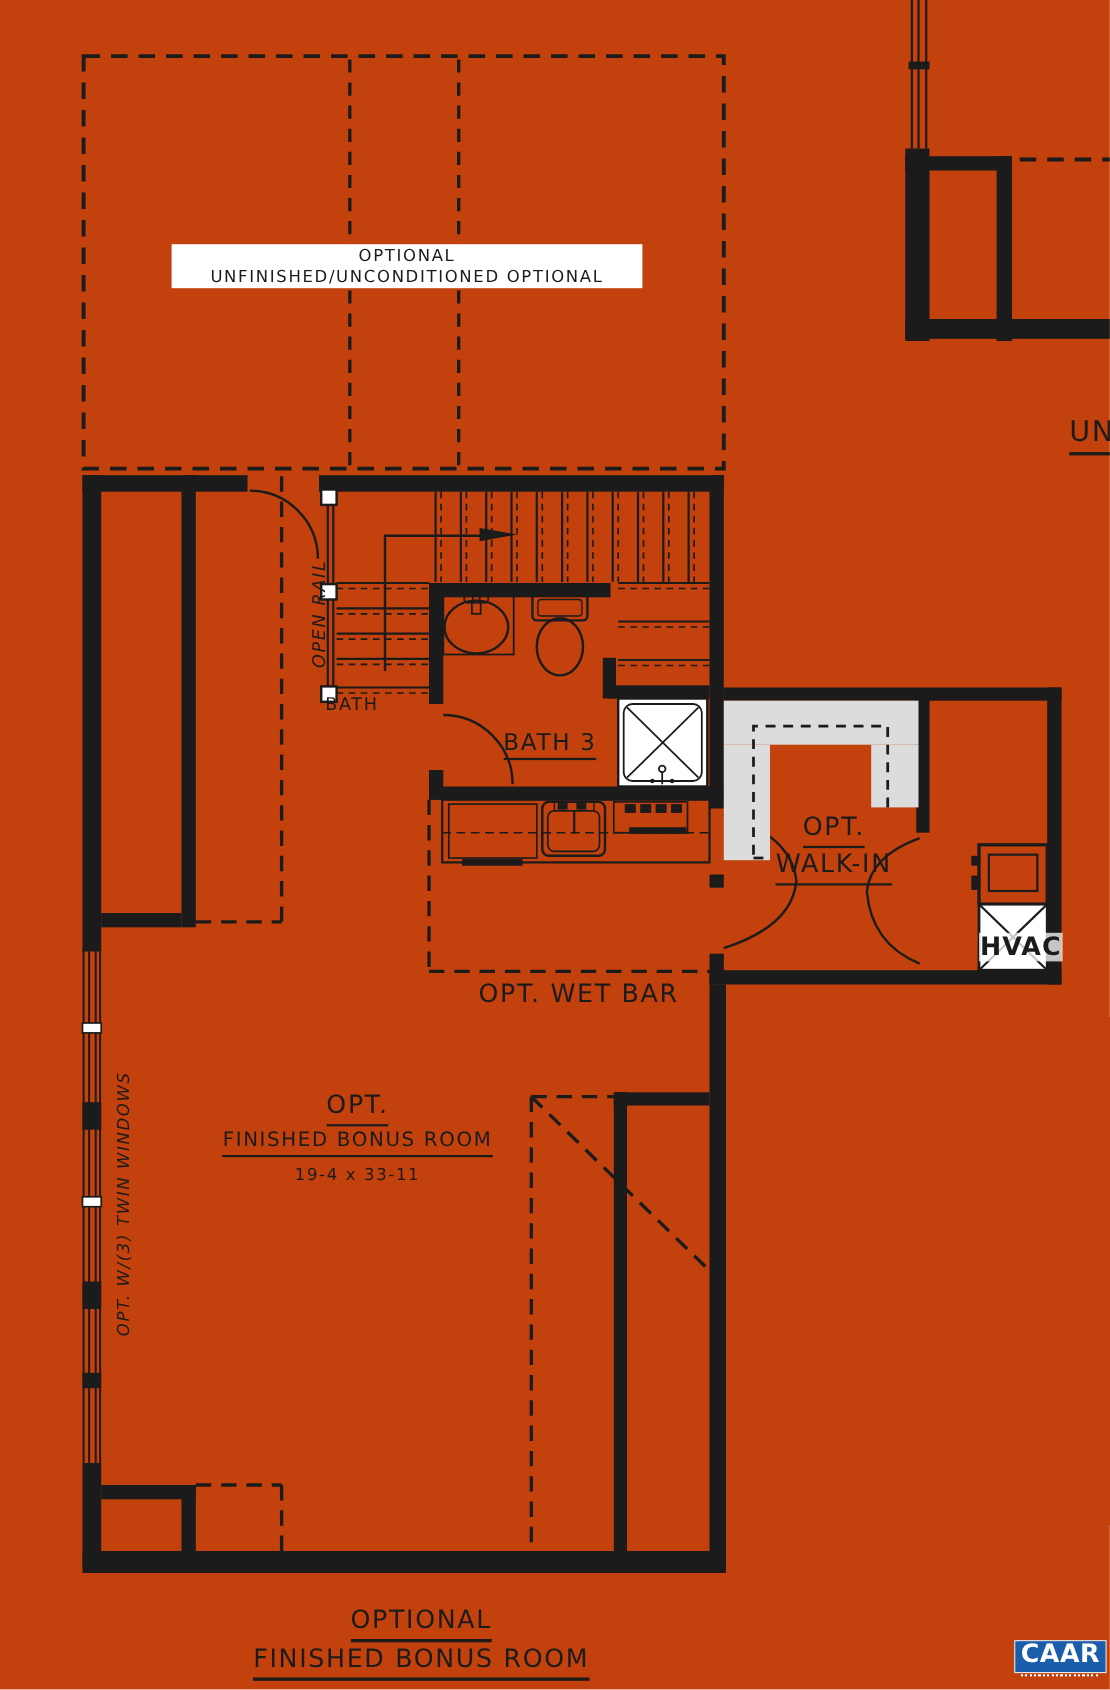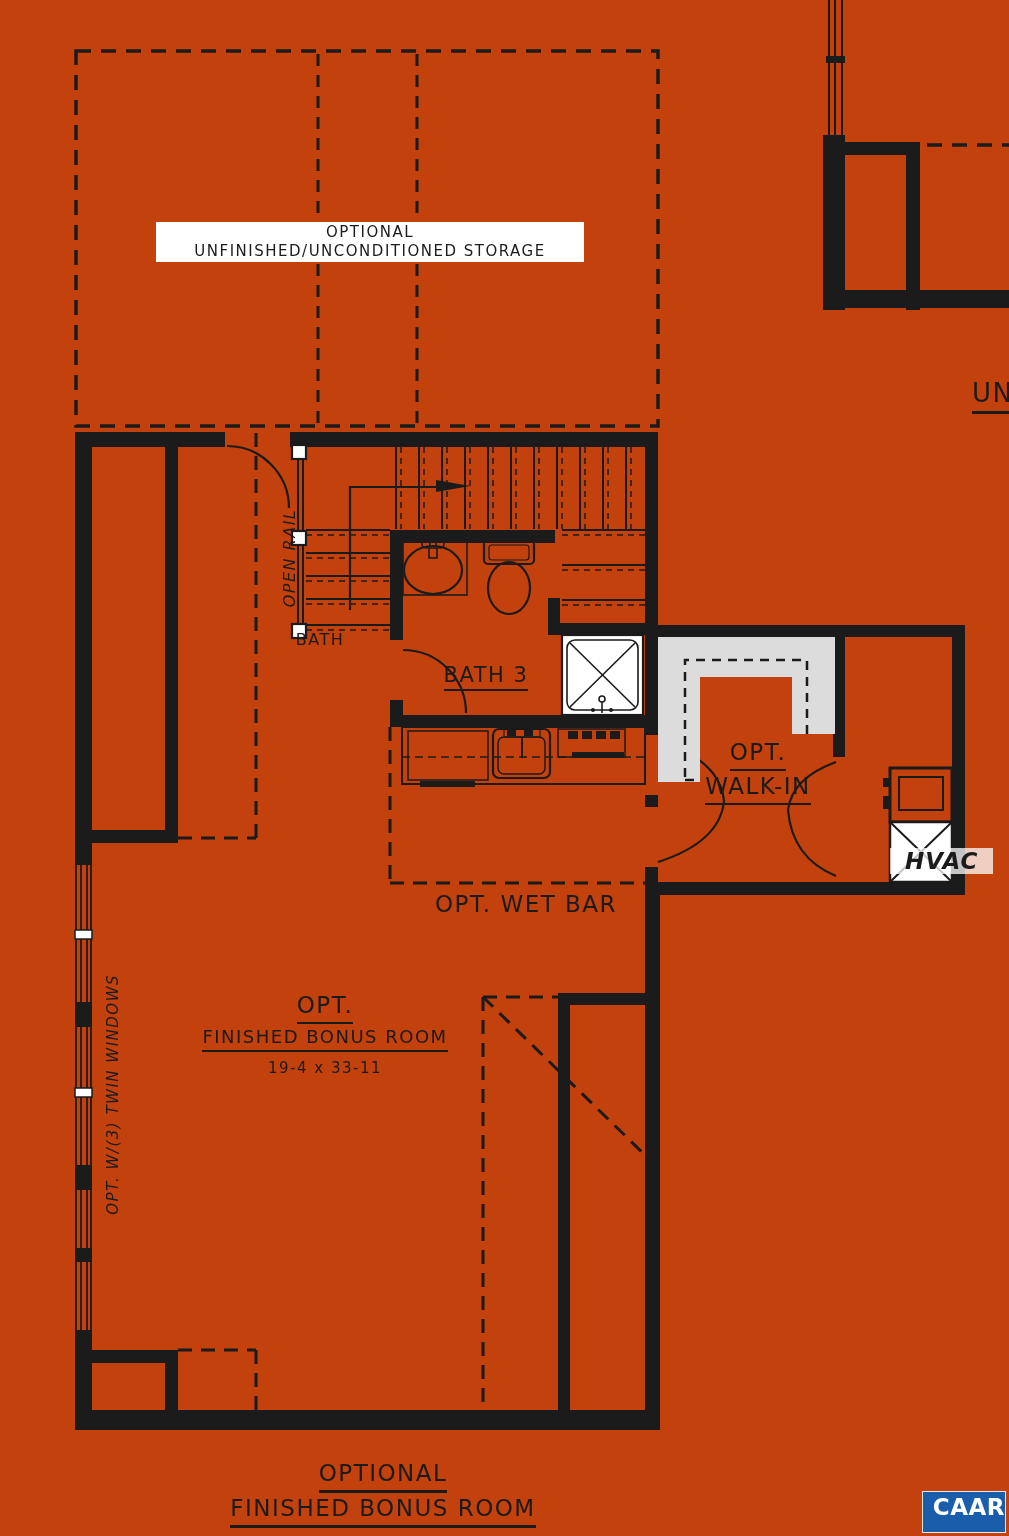--- a/index.html
+++ b/index.html
@@ -7,24 +7,24 @@
     position:relative;width:1009px;height:1536px;background:#c2410c;overflow:hidden;
     font-family:"DejaVu Sans", sans-serif;color:#1b1b1b;
   }
   #plan-svg{position:absolute;left:0;top:0;}
   .lbl{position:absolute;text-align:center;line-height:1.25;letter-spacing:1.5px;color:#1b1b1b;white-space:nowrap;}
   .lbl .u{display:inline-block;border-bottom:2.5px solid #1b1b1b;padding-bottom:1px;}
   .rot{transform:rotate(-90deg);transform-origin:center center;font-style:italic;}
   .sz15{font-size:15px;} .sz16{font-size:16px;} .sz17{font-size:23px;}
   .sz18{font-size:18px;} .sz21{font-size:21px;} .sz23{font-size:23px;} .sz26{font-size:26px;}
   .whitebg{background:#ffffff;padding:1px 4px;}
-  .hvac-lbl{font-weight:bold;letter-spacing:1px;background:rgba(255,255,255,0.75);padding:0 15px;font-style:italic;}
+  .hvac-lbl{font-weight:bold;letter-spacing:1px;background:rgba(255,255,255,0.75);padding:0 1px;}
   
-  .caar{position:absolute;left:923px;top:1492px;width:82px;height:40px;background:#1a5dab;
-        display:flex;flex-direction:row;justify-content:flex-end;box-shadow:0 0 0 1px #e6e6e6;}
+  .caar{position:absolute;left:923px;top:1492px;width:82px;height:28px;background:#1a5dab;
+        display:flex;flex-direction:column;justify-content:flex-end;box-shadow:0 0 0 1px #e6e6e6;}
   .caar-text{color:#ffffff;font-weight:bold;font-size:23px;letter-spacing:0.5px;text-align:center;
              line-height:30px;height:30px;}
   .caar-bar{height:8px;background:#e8a11e;margin:0 0 1px 0;position:relative;}
   .caar-bar::after{content:"";position:absolute;left:5px;right:5px;top:3px;height:2px;
     background:repeating-linear-gradient(90deg,#ffffff 0 2px,rgba(255,255,255,0) 2px 4px);}
 </style>
 </head>
 <body>
 
 <div id="root">
@@ -245,32 +245,32 @@
     <line x1="178" y1="1350" x2="256" y2="1350"></line>
     <line x1="256" y1="1350" x2="256" y2="1412"></line>
     <line x1="483" y1="997" x2="558" y2="997"></line>
     <line x1="483" y1="997" x2="483" y2="1412"></line>
     <line x1="483" y1="997" x2="650" y2="1160"></line>
   </g>
 </svg>
 
   <div class="lbl sz15 whitebg" style="left:156px;top:222px;width:420px;">
     <div>OPTIONAL</div>
-    <div>UNFINISHED/UNCONDITIONED STORAGE</div>
+    <div>UNFINISHED/UNCONDITIONED OPTIONAL</div>
   </div>
 
   <div class="lbl sz16 rot" style="left:225px;top:548px;width:130px;">
     <span>OPEN RAIL</span>
   </div>
 
   <div class="lbl sz16" style="left:288px;top:630px;width:64px;">
     <span>BATH</span>
   </div>
 
-  <div class="lbl sz21" style="left:426px;top:662px;width:120px;">
+  <div class="lbl sz21" style="left:440px;top:662px;width:120px;">
     <span class="u">BATH 3</span>
   </div>
 
   <div class="lbl sz17" style="left:688px;top:737px;width:140px;line-height:1.35;">
     <div><span class="u">OPT.</span></div>
     <div><span class="u">WALK-IN</span></div>
   </div>
 
   <div class="lbl sz17" style="left:426px;top:850px;width:200px;margin-top:40px;">
     <span>OPT. WET BAR</span>

